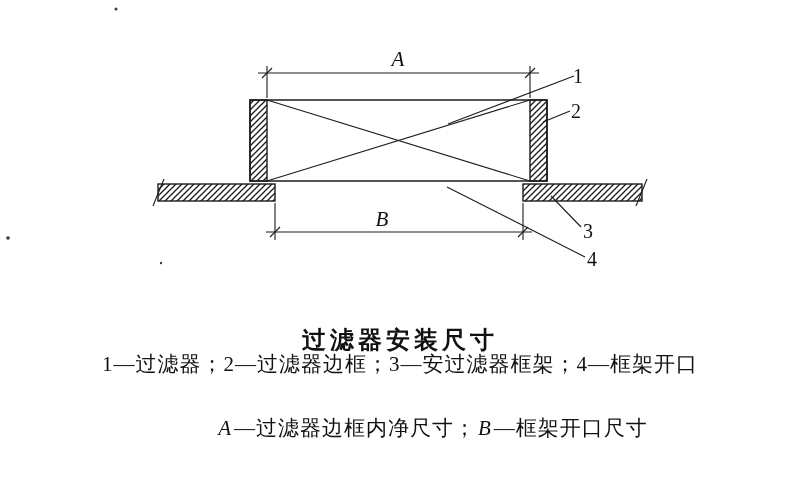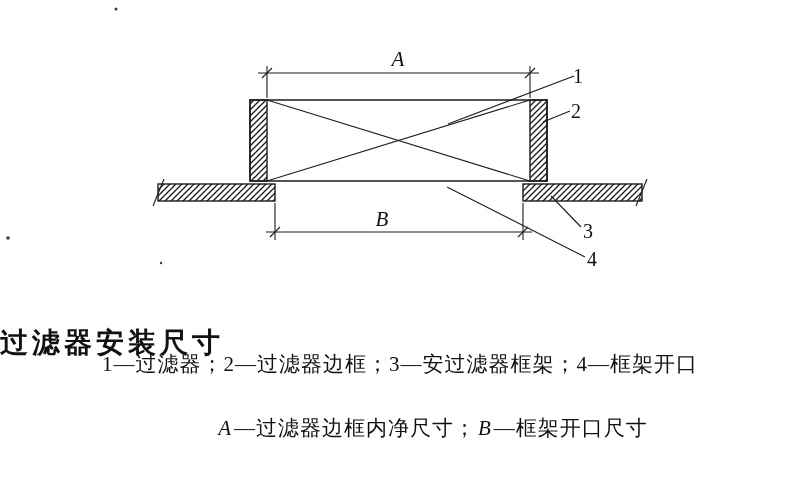--- a/index.html
+++ b/index.html
@@ -11,21 +11,21 @@
   .diagram-svg{position:absolute;left:0;top:0;}
   .drawn{stroke:#1c1c1c;fill:none;}
   .thick{stroke-width:1.5;}
   .thin{stroke-width:1.1;}
   .hatched{fill:url(#hatch);stroke:#1c1c1c;stroke-width:1.4;}
   .dim-label{font-family:"Liberation Serif",serif;font-style:italic;font-size:21px;fill:#111;}
   .callout{font-family:"Liberation Serif",serif;font-size:20px;fill:#111;}
   .artifact{fill:#3a3a3a;}
   .caption{
     position:absolute;top:324px;left:0;width:100%;
-    text-align:left;font-size:28px;font-weight:600;letter-spacing:4px;
+    text-align:center;font-size:24px;font-weight:600;letter-spacing:4px;
   }
   .legend{
     position:absolute;left:0;width:100%;text-align:center;
     font-size:21px;letter-spacing:1px;white-space:nowrap;
   }
   .legend-1{top:350px;}
   .legend-2{top:414px;margin-left:32px;}
   .sym{font-style:italic;padding:0 2px;}
 </style>
 </head>

